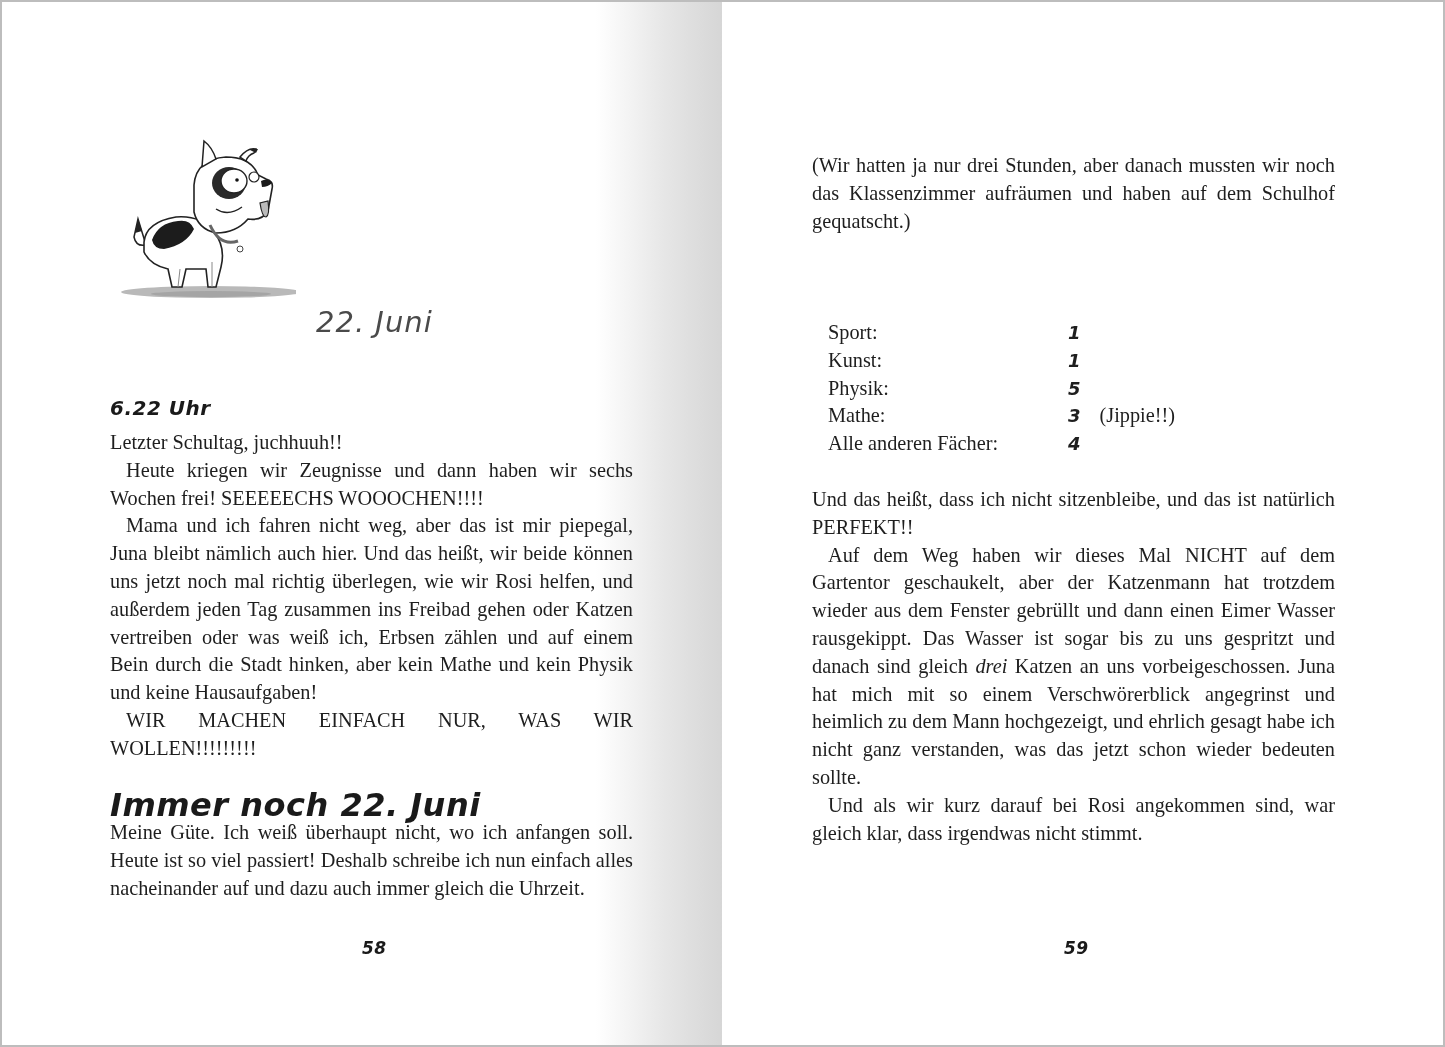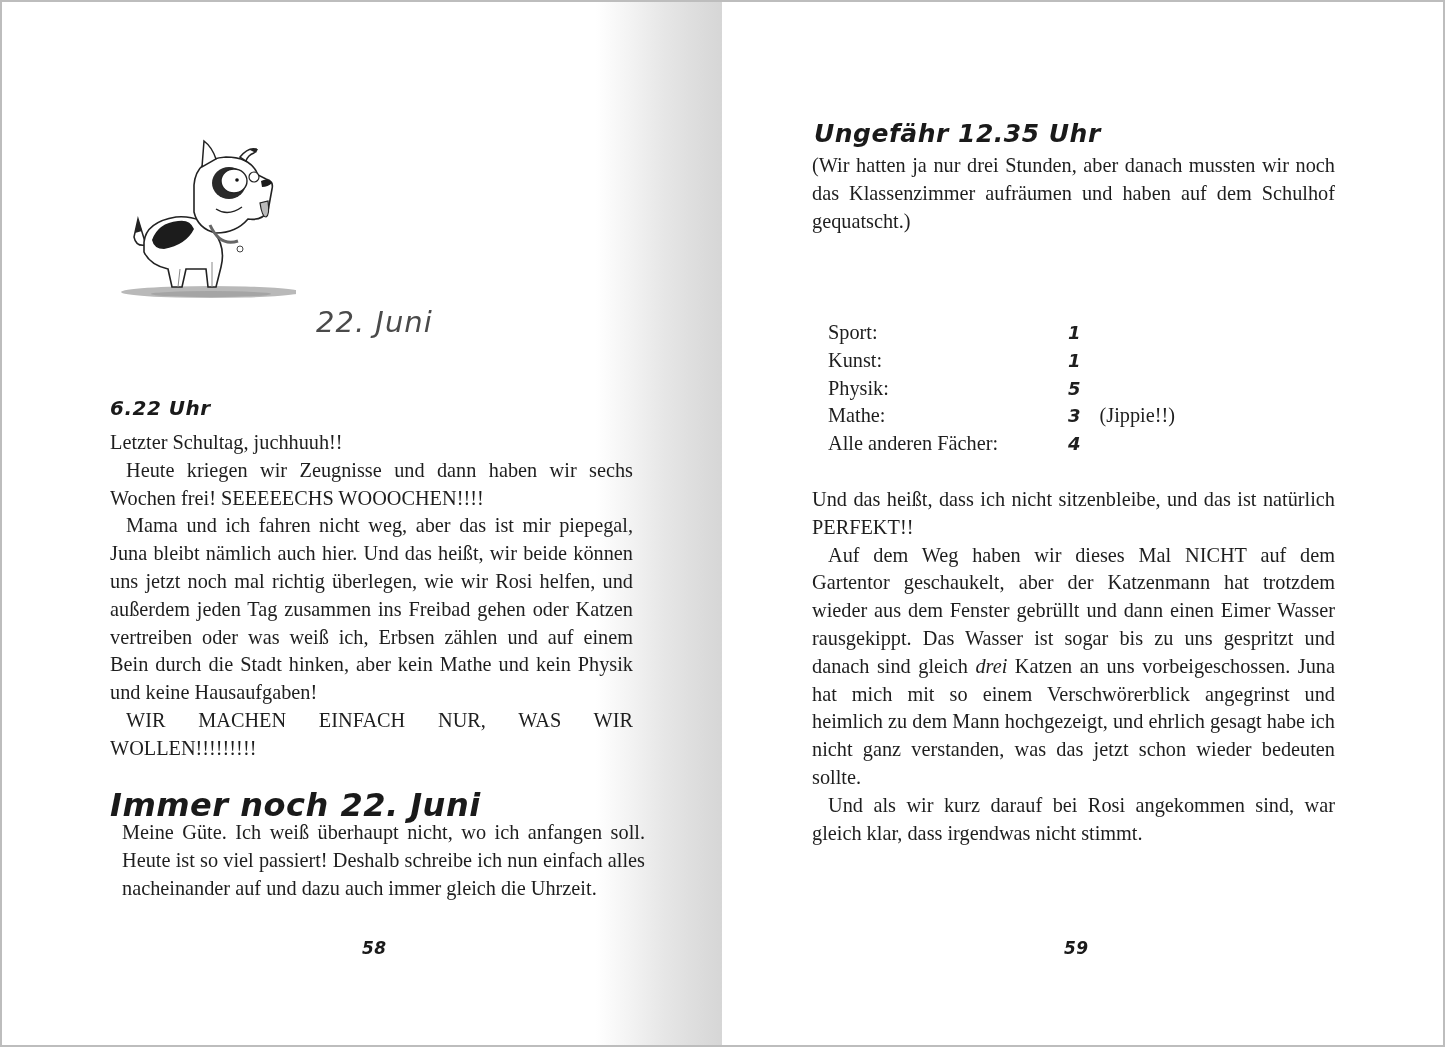--- a/index.html
+++ b/index.html
@@ -48,21 +48,21 @@
     font-size: 29px; color: #4a4a4a; font-weight: normal; font-style: italic;
     font-family: "DejaVu Sans", sans-serif; letter-spacing: 1px;
   }
   .sec1-heading {
     position: absolute; left: 110px; top: 396px; font-size: 20px; color: #1a1a1a;
   }
   .sec1-body { position: absolute; left: 110px; top: 429px; width: 523px; }
   .sec2-heading {
     position: absolute; left: 110px; top: 786px; font-size: 32px; color: #1a1a1a;
   }
-  .sec2-body { position: absolute; left: 122px; top: 819px; width: 523px; }
+  .sec2-body { position: absolute; left: 110px; top: 819px; width: 523px; }
   .page-num {
     position: absolute; top: 938px; font-size: 17px; color: #1a1a1a;
   }
   .pn-left { left: 362px; }
   .pn-right { left: 342px; }
 
   
   .sec3-heading {
     position: absolute; left: 92px; top: 119px; font-size: 25px; color: #1a1a1a;
   }
@@ -128,21 +128,20 @@
 
   <div class="sec2-heading hand">Immer noch 22. Juni</div>
   <div class="sec2-body body-text">
     <p>Meine Güte. Ich weiß überhaupt nicht, wo ich anfangen soll. Heute ist so viel passiert! Deshalb schreibe ich nun einfach alles nacheinander auf und dazu auch immer gleich die Uhrzeit.</p>
   </div>
 
   <div class="page-num pn-left hand">58</div>
 </div>
 
 <div class="page page-right">
-  <div class="sec3-heading hand">Ungefähr 12.35 Uhr</div>
   <div class="sec3-body body-text">
     <p>(Wir hatten ja nur drei Stunden, aber danach mussten wir noch das Klassenzimmer aufräumen und haben auf dem Schulhof gequatscht.)</p>
   </div>
 
   <div class="grades body-text">
     <div class="grade-row">
       <span class="grade-subject">Sport:</span>
       <span class="grade-value"><span class="num">1</span></span>
     </div>
     <div class="grade-row">

